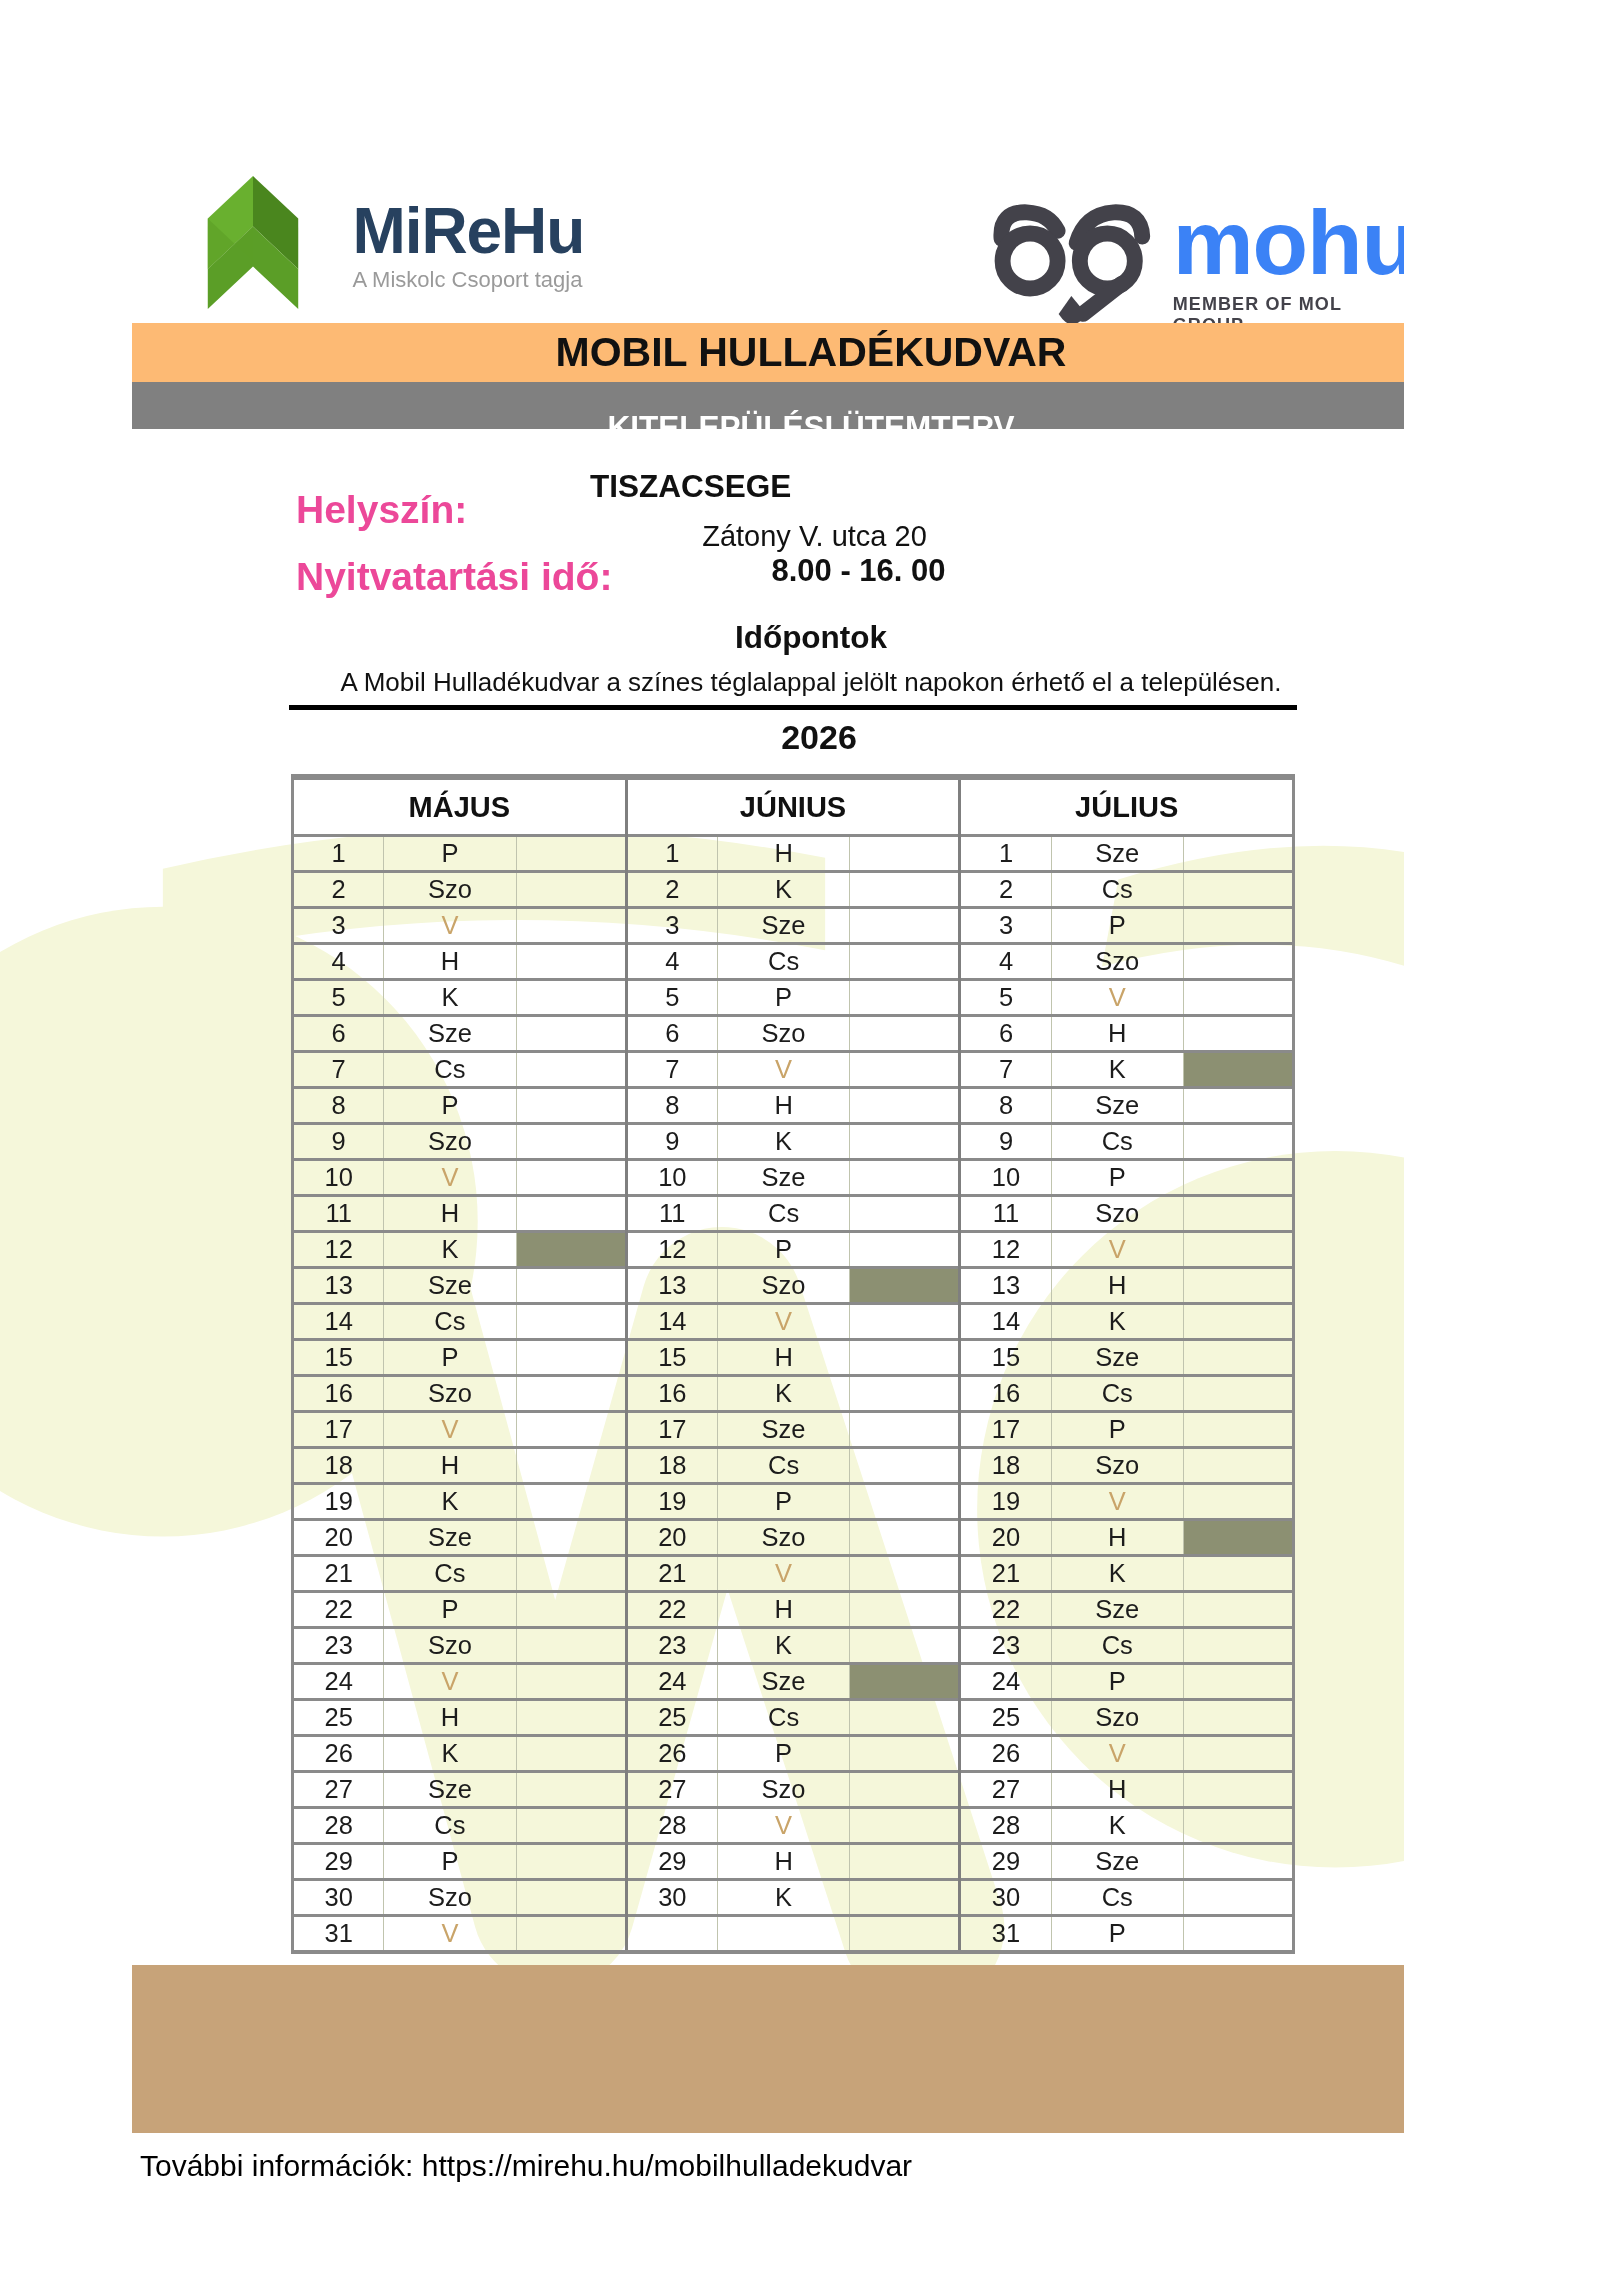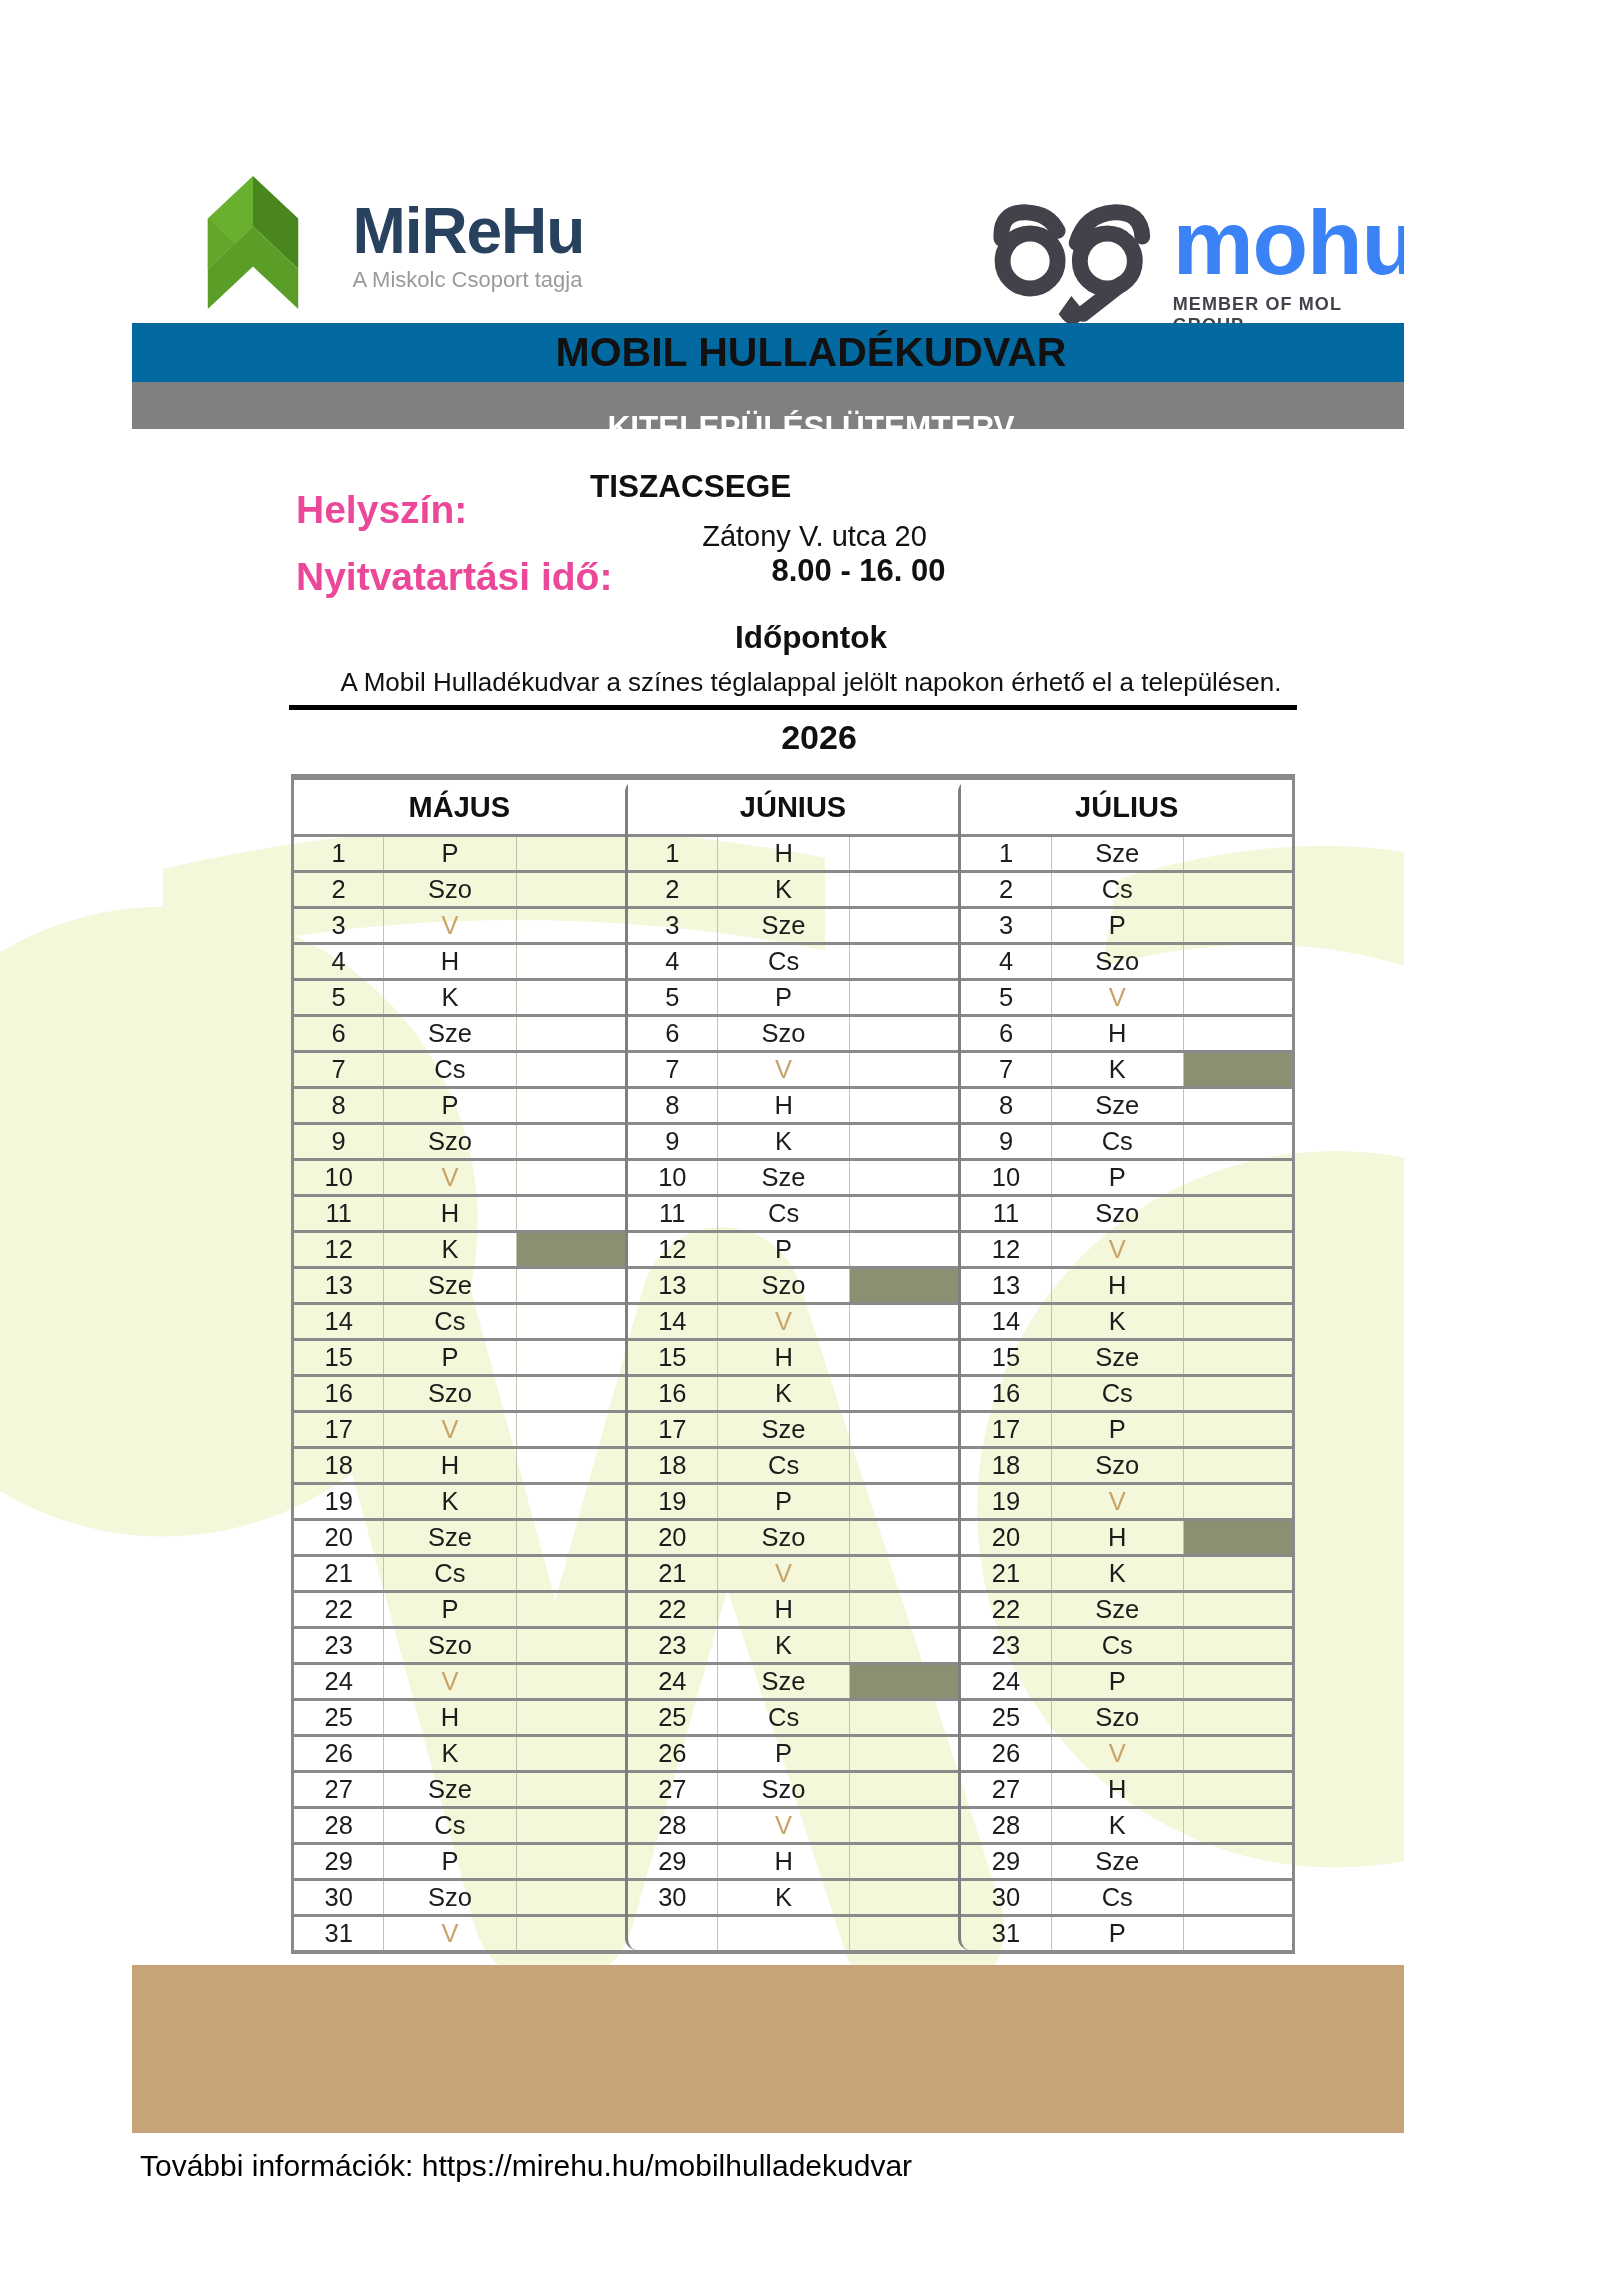--- a/index.html
+++ b/index.html
@@ -10,21 +10,21 @@
   .logo-mirehu{position:absolute;left:185px;top:176px;display:flex;align-items:flex-start;}
   .mirehu-text{margin-left:31.5px;}
   .mirehu-word{font-size:64px;font-weight:bold;color:#27415f;letter-spacing:-1.1px;line-height:1;margin-top:23px;}
   .mirehu-tag{font-size:22px;color:#9a9a9a;margin-top:4px;}
   .logo-mohu{position:absolute;left:992px;top:200px;display:flex;align-items:flex-start;}
   .mohu-text{margin-left:22px;}
   .mohu-word{font-size:91px;font-weight:bold;color:#3b82f6;line-height:.95;letter-spacing:-1.1px;}
   .mohu-sub{font-size:18px;font-weight:bold;color:#43424a;letter-spacing:1.1px;margin-top:7.6px;}
 
   
-  .banner-yellow{position:absolute;left:132px;top:323px;width:1358px;height:59px;background:#0369a1;
+  .banner-yellow{position:absolute;left:132px;top:323px;width:1358px;height:59px;background:#fdba74;
       display:flex;align-items:center;justify-content:center;}
   .banner-yellow span{font-size:41px;font-weight:bold;color:#111;letter-spacing:0;}
   .banner-gray{position:absolute;left:132px;top:382px;width:1358px;height:47px;background:#808080;
       display:flex;align-items:center;justify-content:center;}
   .banner-gray span{font-size:31.5px;font-weight:bold;color:#ffffff;margin-top:44px;}
 
   
   .info-label{position:absolute;left:296px;font-size:39px;font-weight:bold;color:#ec4899;}
   .info-city{position:absolute;left:590px;top:468px;width:489px;text-align:left;font-size:31.5px;font-weight:bold;}
   .info-address{position:absolute;left:570px;top:520px;width:489px;text-align:center;font-size:29px;}
@@ -37,21 +37,21 @@
   .sched-year{position:absolute;left:0;top:718px;width:1622px;text-align:center;font-size:34px;font-weight:bold;padding-left:8px;}
 
   
   .watermark{position:absolute;left:0;top:787px;width:1406px;height:1184px;overflow:hidden;z-index:0;}
 
   
   .cal-table{position:absolute;left:291px;top:774px;width:1004px;z-index:1;
       display:flex;box-sizing:border-box;
       border-top:6.5px solid #8a8a8a;border-bottom:4.3px solid #8a8a8a;
       border-left:3.3px solid #8a8a8a;border-right:3.3px solid #8a8a8a;background:transparent;}
-  .month-col{flex:1 1 0;display:flex;flex-direction:column;min-width:0;border-radius:12px;}
+  .month-col{flex:1 1 0;display:flex;flex-direction:column;min-width:0;}
   .month-col + .month-col{border-left:3.3px solid #7f7f7f;}
   .month-head{height:54px;box-sizing:border-box;display:flex;align-items:center;justify-content:center;
       font-size:29px;font-weight:bold;background:#ffffff;}
   .cal-row{height:36px;box-sizing:border-box;border-top:3.8px solid #8a8a8a;display:flex;}
   .cell{box-sizing:border-box;display:flex;align-items:center;justify-content:center;
       font-size:25.5px;color:#1c1c1c;min-width:0;}
   .c1{width:27%;}
   .c2{width:40%;border-left:1.6px solid #c0c4ae;}
   .c3{width:33%;border-left:1.6px solid #c0c4ae;}
   .c2.sun{color:#c9a469;}

